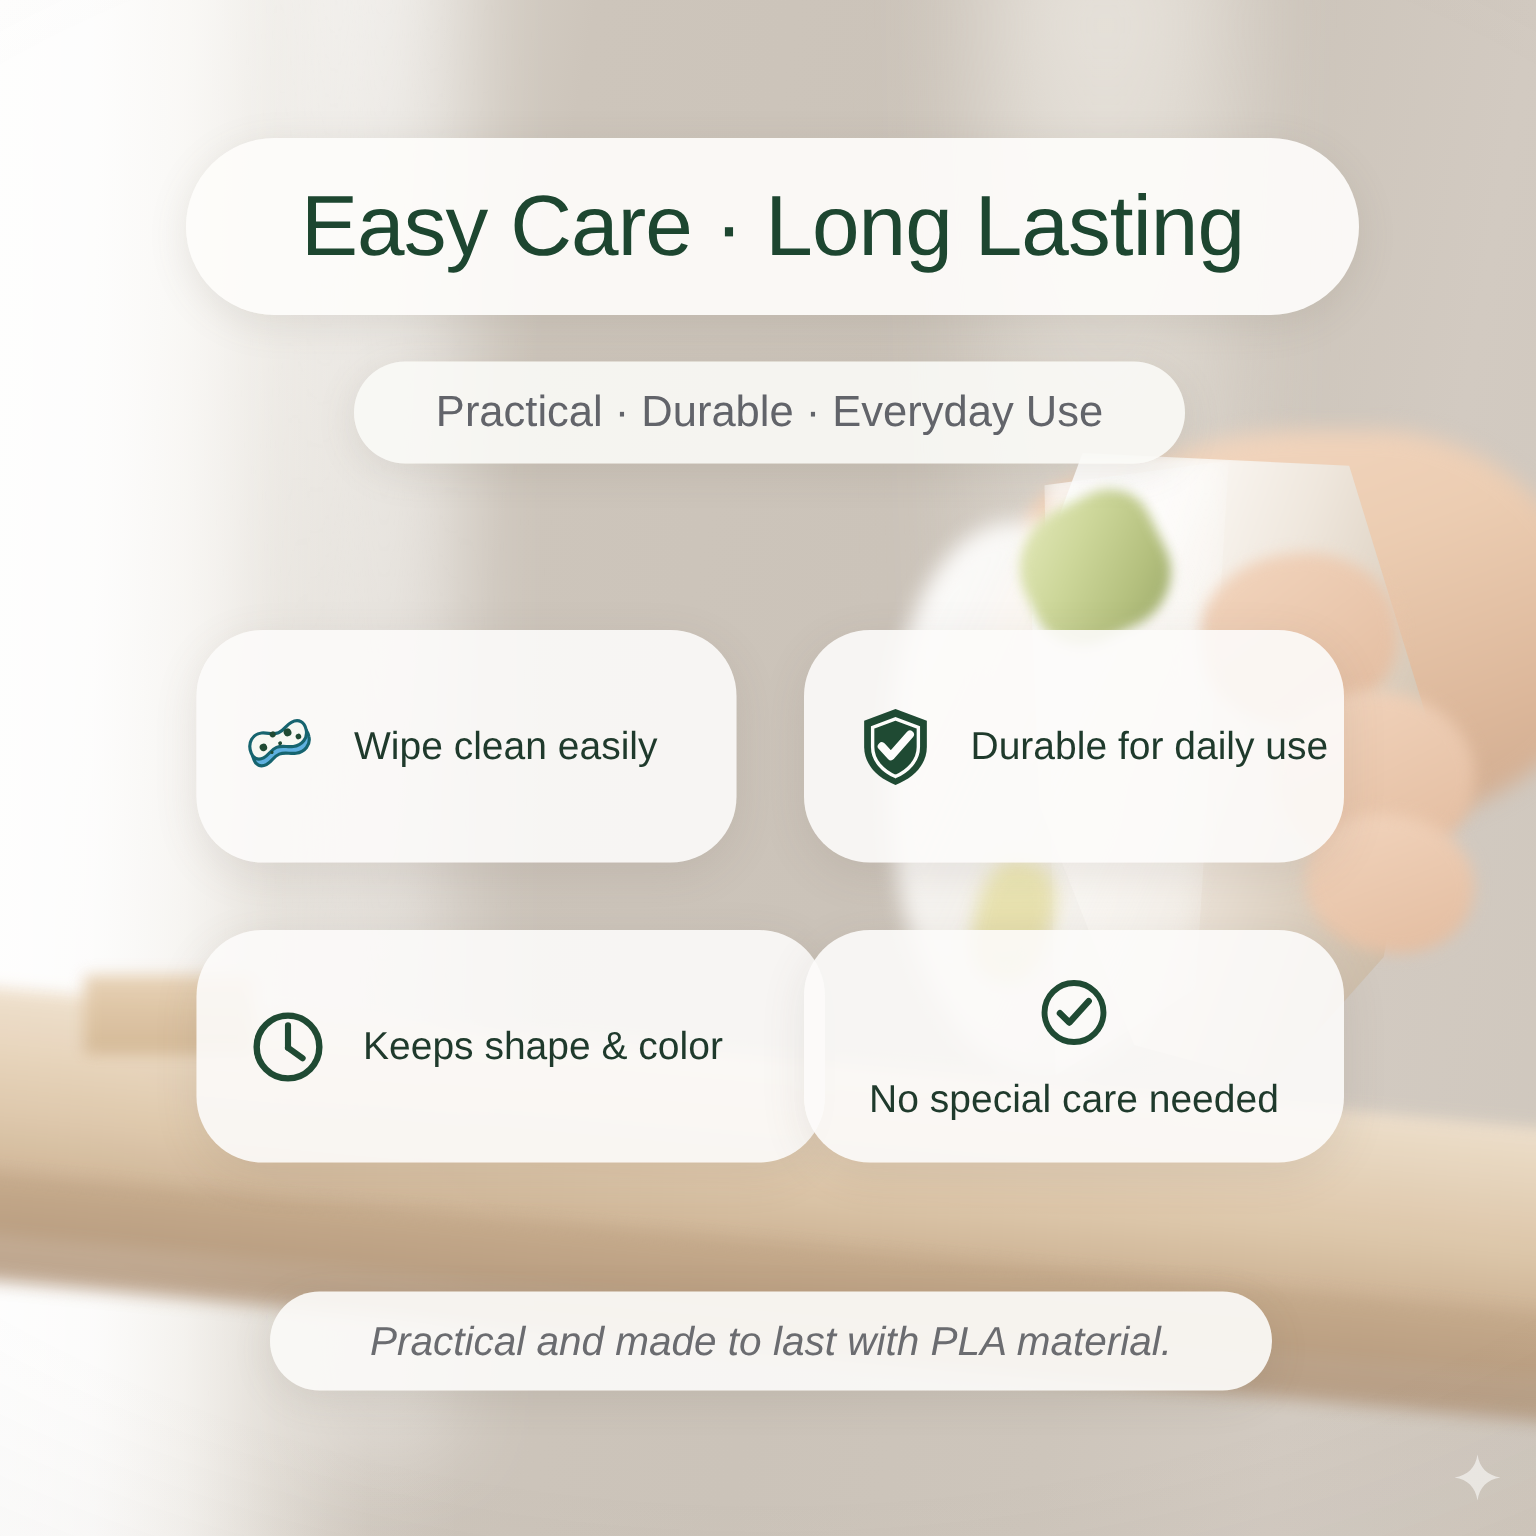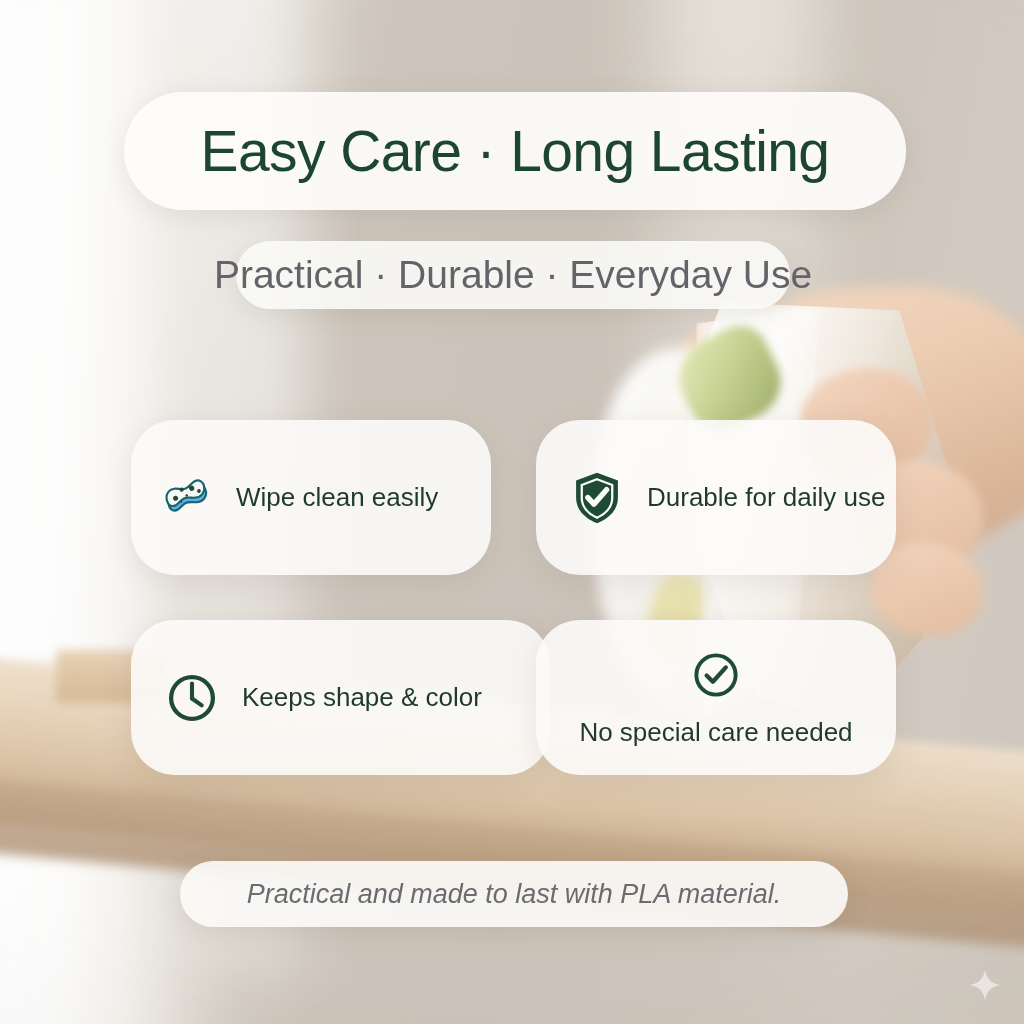--- a/index.html
+++ b/index.html
@@ -241,21 +241,21 @@
     width: 554px;
     height: 68px;
     border-radius: 34px;
     background: rgba(250,249,246,0.90);
     display: flex;
     align-items: center;
     justify-content: center;
   }
   #subtitle-text {
     color: #62646a;
-    font-size: 39px;
+    font-size: 29px;
     font-weight: 400;
     white-space: nowrap;
   }
 
   
   .card {
     position: absolute;
     background: rgba(252,251,249,0.90);
     border-radius: 44px;
     box-shadow: 0 8px 30px rgba(105,94,82,0.12);

